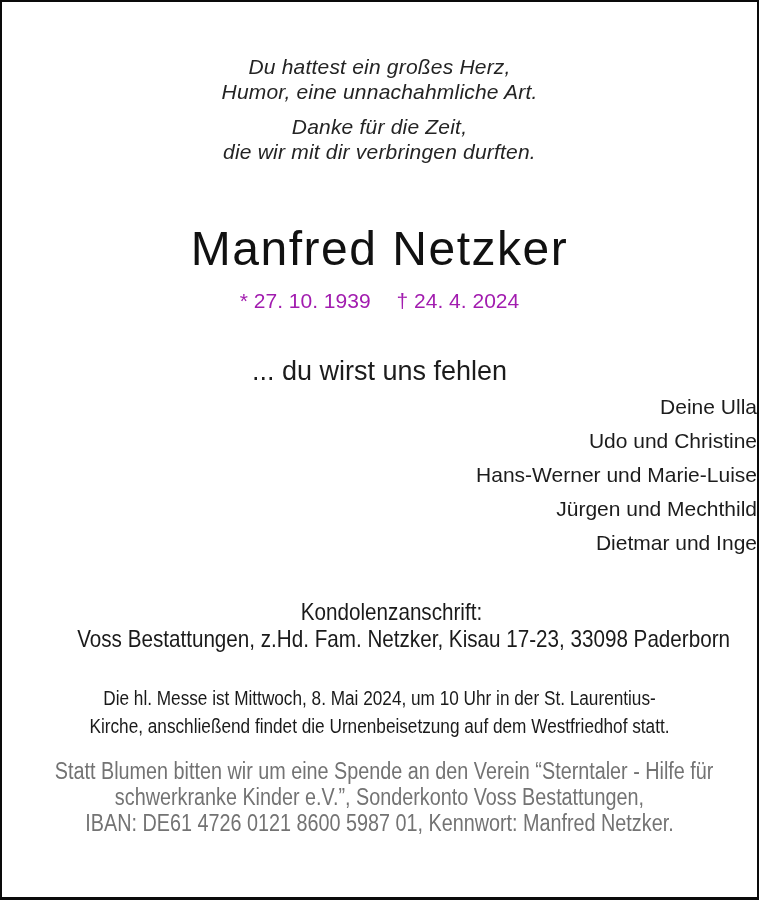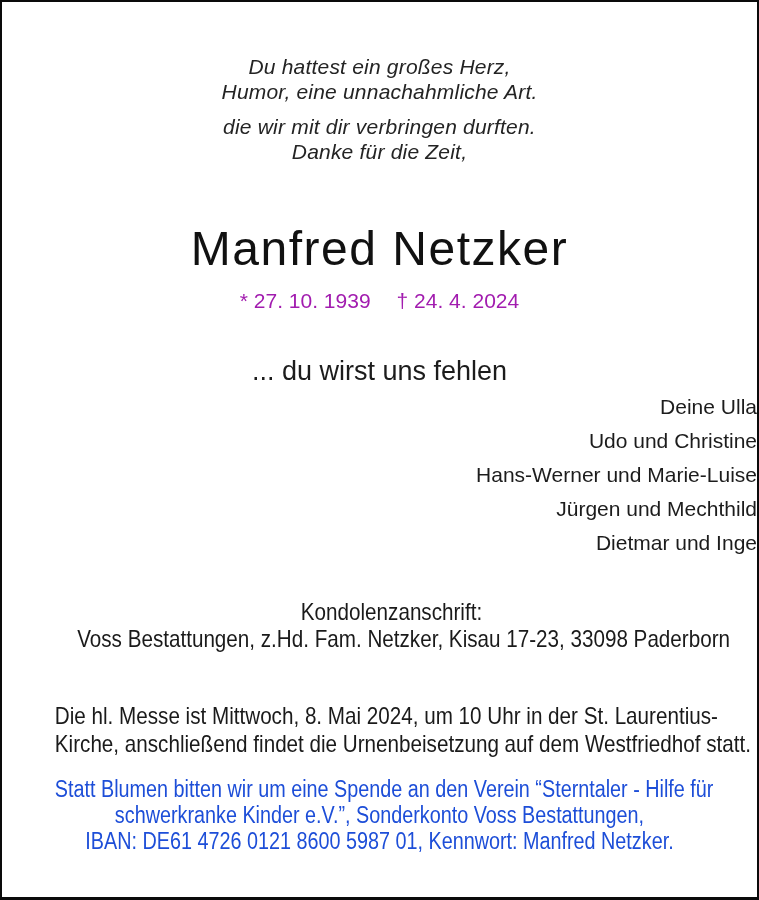--- a/index.html
+++ b/index.html
@@ -51,37 +51,37 @@
   .mourners { margin-top: 6px; text-align: right; }
   .mourners p { font-size: 21px; line-height: 34px; }
 
   
   .condensed p, .condensed-h {
     white-space: nowrap;
     transform: scaleX(0.86);
     transform-origin: 50% 50%;
   }
   .condolence { margin-top: 38px; font-size: 24px; line-height: 27px; color: #1a1a1a; padding-left: 24px; }
-  .service    { margin-top: 50px; font-size: 24px; line-height: 28px; color: #1a1a1a; }
-  .donation   { margin-top: 18px; font-size: 23px; line-height: 26px; color: #1d4ed8; }
+  .service    { margin-top: 32px; font-size: 20px; line-height: 28px; color: #1a1a1a; }
+  .donation   { margin-top: 18px; font-size: 23px; line-height: 26px; color: #737373; }
 </style>
 </head>
 <body>
 
 <div class="page">
   <div class="notice-frame">
 
     <div class="epigraph">
       <div class="verse">
         <p>Du hattest ein großes Herz,</p>
         <p>Humor, eine unnachahmliche Art.</p>
       </div>
       <div class="verse">
+        <p>Danke für die Zeit,</p>
         <p>die wir mit dir verbringen durften.</p>
-        <p>Danke für die Zeit,</p>
       </div>
     </div>
 
     <div class="deceased-name">Manfred Netzker</div>
 
     <div class="dates">
       <span class="birth">* 27. 10. 1939</span><span class="death">† 24. 4. 2024</span>
     </div>
 
     <p class="farewell">... du wirst uns fehlen</p>

